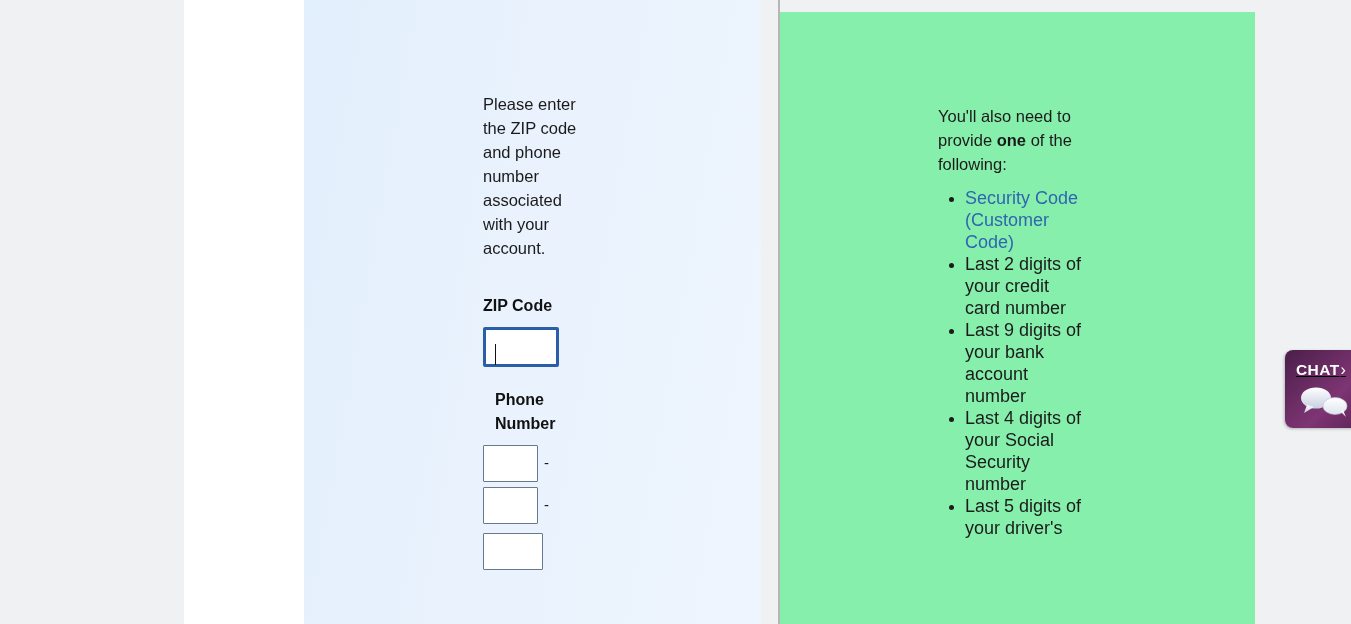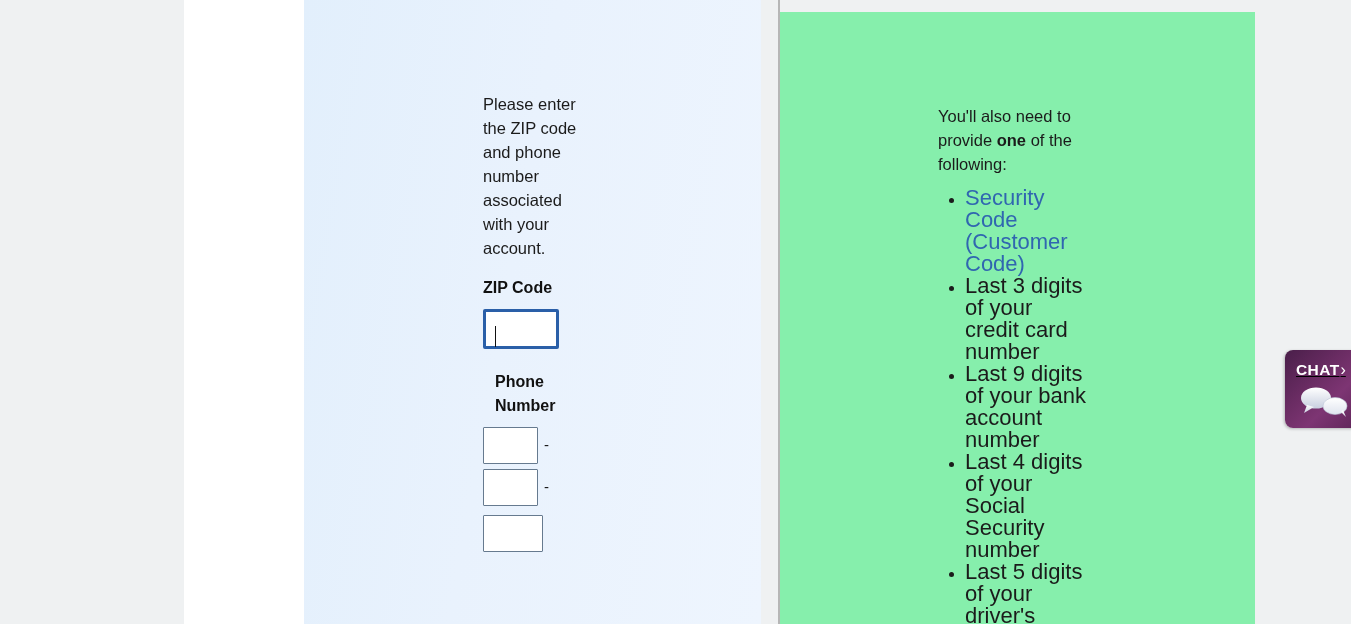--- a/index.html
+++ b/index.html
@@ -104,21 +104,21 @@
   }
 
   .field-label {
     font-size: 16px;
     line-height: 24px;
     font-weight: bold;
     color: #111111;
     margin: 0;
   }
   .field-label.zip {
-    margin-top: 16px;
+    margin-top: 34px;
     width: 120px;
   }
   .field-label.phone {
     margin-top: 21px;
     width: 70px;
     margin-left: 12px;
   }
 
   
   .zip-input {
@@ -186,21 +186,21 @@
     color: #1b1b1b;
   }
 
   
   .needs-list {
     margin: 11px 0 0 0;
     padding-left: 27px;
     list-style: disc;
   }
   .needs-list li {
-    font-size: 22px;
+    font-size: 18px;
     line-height: 22px;
     color: #1b1b1b;
     margin: 0 0 0 0;
     padding: 0;
   }
   .needs-list li::marker {
     color: #1b1b1b;
     font-size: 16px;
   }
   .needs-list a {
@@ -296,21 +296,21 @@
     <div class="panel-right-inner">
 
       <p class="intro-text-right">
         <span>You'll also need to provide </span><b>one</b><span> of the following:</span>
       </p>
 
       <ul class="needs-list">
         <li>
           <a href="#">Security Code (Customer Code)</a>
         </li>
-        <li>Last 3 digits of your credit card number</li>
+        <li>Last 2 digits of your credit card number</li>
         <li>Last 9 digits of your bank account number</li>
         <li>Last 4 digits of your Social Security number</li>
         <li>Last 5 digits of your driver's</li>
       </ul>
 
     </div>
   </div>
 
   <div class="chat-tab">
     <div class="chat-label-row">

